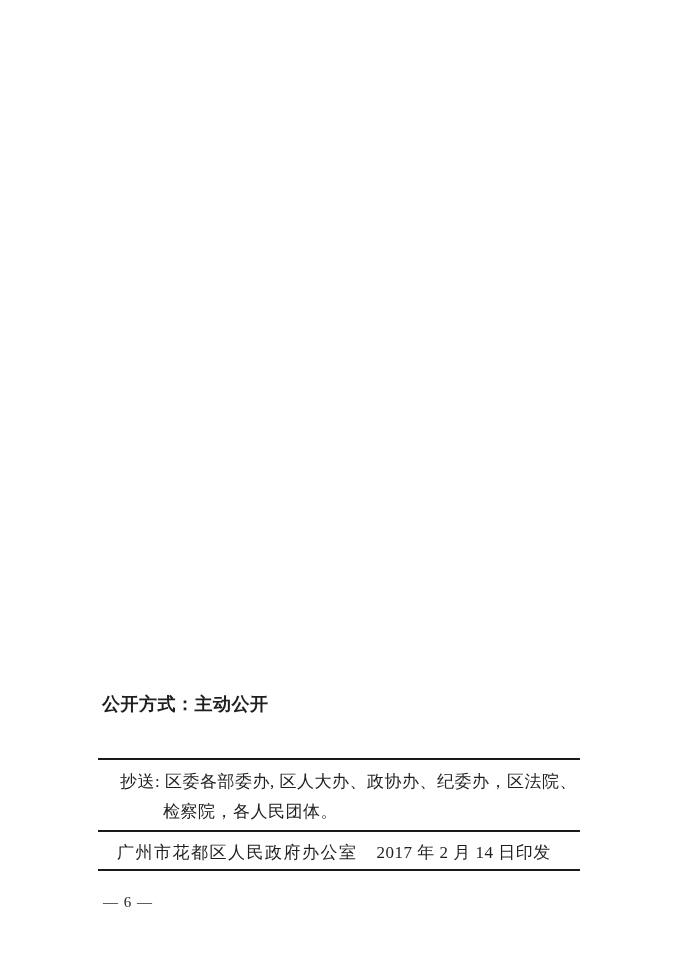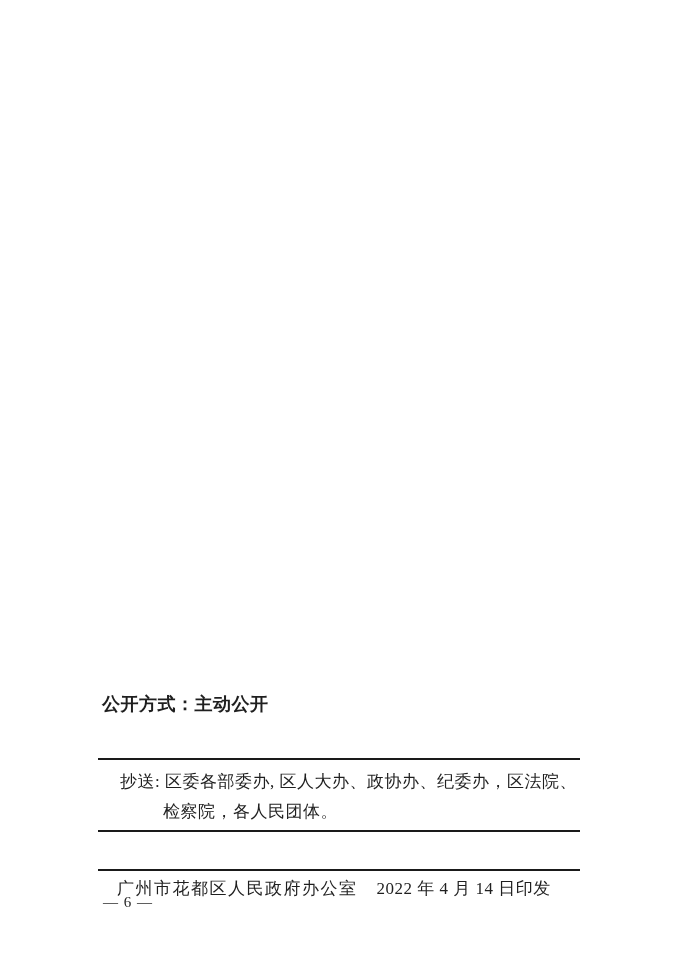--- a/index.html
+++ b/index.html
@@ -56,21 +56,21 @@
     position: absolute;
     left: 117px; top: 843px;
     display: flex;
     align-items: baseline;
     gap: 19px;
     font-size: 17px;
     line-height: 20px;
     white-space: nowrap;
     color: var(--text-color);
   }
-  .colophon .issuer { letter-spacing: 1.5px; margin-top: 36px; }
+  .colophon .issuer { letter-spacing: 1.5px; }
   .colophon .print-date { letter-spacing: 0.5px; }
   .page-number {
     position: absolute;
     left: 103px; top: 893px;
     font-size: 15px;
     line-height: 18px;
     letter-spacing: 1px;
     white-space: nowrap;
     color: var(--text-color);
   }
@@ -85,20 +85,20 @@
   <div class="rule rule-top"></div>
 
   <div class="cc-line cc-line-2">检察院，各人民团体。</div>
 
   <div class="cc-line cc-line-1">抄送: 区委各部委办, 区人大办、政协办、纪委办，区法院、</div>
 
   <div class="rule rule-middle"></div>
 
   <div class="colophon">
     <span class="issuer">广州市花都区人民政府办公室</span>
-    <span class="print-date">2022 年 4 月 14 日印发</span>
+    <span class="print-date">2017 年 2 月 14 日印发</span>
   </div>
 
   <div class="rule rule-bottom"></div>
 
   <div class="page-number">— 6 —</div>
 
 </div>
 
 </body></html>

